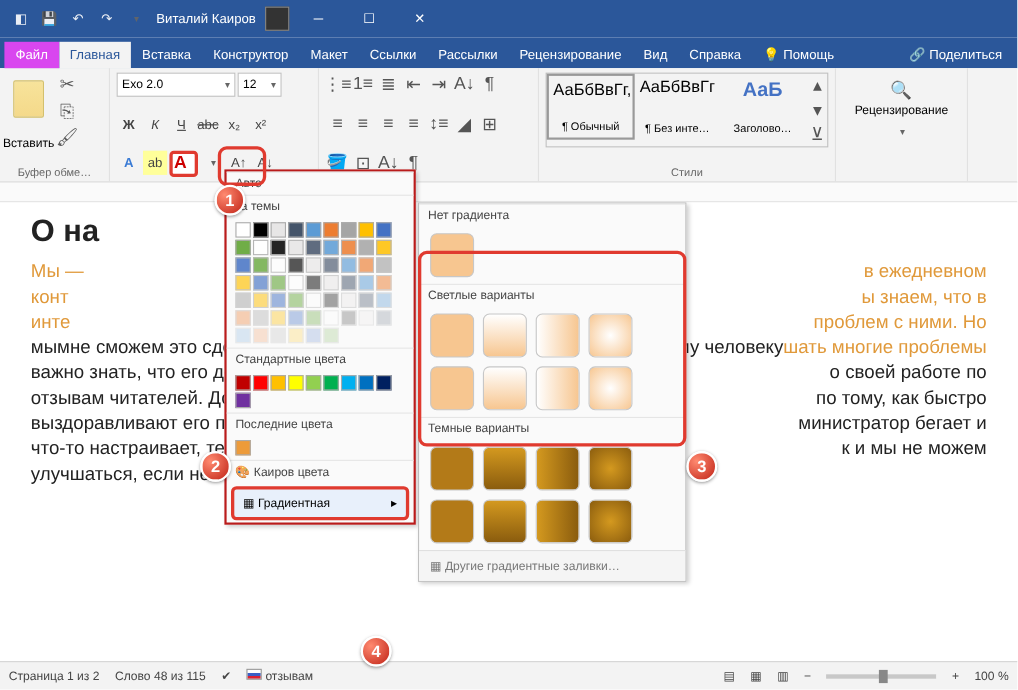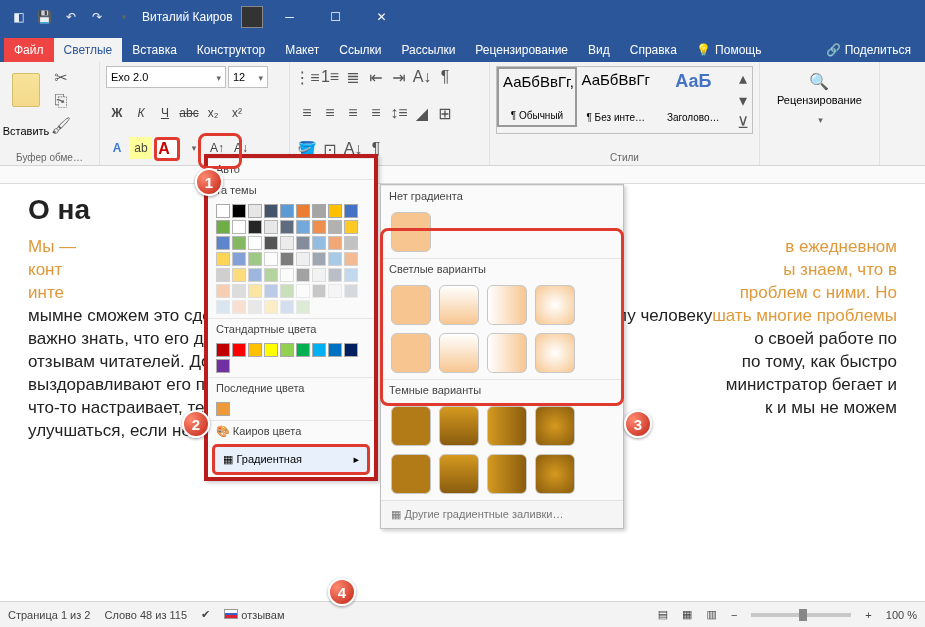--- a/index.html
+++ b/index.html
@@ -7,34 +7,34 @@
 .titlebar { height:34px; background:#2b579a; color:#fff; display:flex; align-items:center; font-size:12px; }
 .qa-icons { display:flex; gap:0; padding:0 6px; }
 .qa-icon { width:26px; height:26px; display:flex; align-items:center; justify-content:center; color:#fff; opacity:.9; }
 .title-text { flex:1; text-align:center; font-size:12px; }
 .user-area { display:flex; align-items:center; gap:8px; margin-right:4px; }
 .avatar { width:22px; height:22px; background:#333; border:1px solid #888; }
 .win-btns { display:flex; }
 .win-btn { width:46px; height:34px; display:flex; align-items:center; justify-content:center; color:#fff; }
 .menubar { height:28px; background:#2b579a; display:flex; align-items:flex-end; padding:0 4px; }
 .menu-item { padding:5px 10px; font-size:12px; color:#fff; }
-.menu-item.file { background:#ef4444; }
+.menu-item.file { background:#d946ef; }
 .menu-item.active { background:#f3f3f3; color:#2b579a; }
 .ribbon { height:104px; background:#f3f3f3; border-bottom:1px solid #d4d4d4; display:flex; }
 .ribbon-group { border-right:1px solid #e1e1e1; padding:4px 6px 2px; display:flex; flex-direction:column; justify-content:space-between; }
 .group-label { font-size:10px; color:#666; text-align:center; padding-top:2px; }
 .paste-area { display:flex; gap:4px; }
 .paste-btn { width:40px; height:78px; display:flex; flex-direction:column; align-items:center; justify-content:center; gap:18px; }
 .paste-icon { width:28px; height:34px; background:linear-gradient(#f7e39b,#f4d98a); border:1px solid #d4c06b; border-radius:2px; }
 .small-btns { display:flex; flex-direction:column; gap:2px; }
 .small-btn { width:22px; height:22px; display:flex; align-items:center; justify-content:center; color:#5a5a5a; }
 .font-group { width:190px; }
 .font-row { display:flex; gap:2px; margin-bottom:2px; }
 .font-sel { border:1px solid #c0c0c0; background:#fff; height:22px; font-size:11px; padding:0 4px; display:flex; align-items:center; justify-content:space-between; }
-.font-name { width:120px; }
+.font-name { width:108px; }
 .font-size { width:40px; }
 .fontbtn { width:22px; height:22px; border:1px solid transparent; display:flex; align-items:center; justify-content:center; font-size:12px; color:#444; }
 .fontcolor-btn { width:26px; border:3px solid #e03a2f; border-radius:4px; background:#fff; position:relative; }
 .fontcolor-inner { width:14px; text-align:center; font-weight:bold; color:#c00; }
 .para-group { width:200px; }
 .para-row { display:flex; gap:1px; margin-bottom:3px; }
 .para-btn { width:22px; height:22px; display:flex; align-items:center; justify-content:center; color:#555; }
 .styles-group { width:270px; }
 .style-boxes { display:flex; gap:0; border:1px solid #c0c0c0; }
 .style-box { width:80px; height:60px; padding:4px; font-size:10px; text-align:center; display:flex; flex-direction:column; justify-content:space-between; }
@@ -45,21 +45,21 @@
 .ruler { height:18px; background:#fafafa; border-bottom:1px solid #ddd; }
 .document { position:absolute; top:184px; left:0; right:0; bottom:26px; background:#fff; padding:10px 28px; }
 .doc-h { font-size:28px; font-weight:bold; color:#222; margin-bottom:10px; }
 .doc-p { font-size:17px; line-height:1.35; color:#222; }
 .doc-orange { color:#e0993a; }
 .statusbar { position:absolute; bottom:0; left:0; right:0; height:26px; background:#f3f3f3; border-top:1px solid #d4d4d4; display:flex; align-items:center; font-size:11px; color:#444; padding:0 8px; gap:14px; }
 .status-spacer { flex:1; }
 .zoom-slider { width:100px; height:4px; background:#c8c8c8; position:relative; }
 .zoom-thumb { position:absolute; left:48px; top:-4px; width:8px; height:12px; background:#888; }
 
-.color-panel { position:absolute; top:154px; left:204px; width:174px; background:#fafafa; border:4px solid #b91c1c; box-shadow:2px 2px 4px rgba(0,0,0,.2); z-index:3; }
+.color-panel { position:absolute; top:154px; left:204px; width:174px; background:#fafafa; border:2px solid #b91c1c; box-shadow:2px 2px 4px rgba(0,0,0,.2); z-index:3; }
 .cp-row { padding:4px 8px; font-size:11px; color:#444; border-top:1px solid #e5e5e5; }
 .cp-head { }
 .swatch-grid { display:flex; flex-wrap:wrap; gap:2px; padding:4px 8px; }
 .swatch { width:14px; height:14px; border:1px solid #aaa; }
 .cp-gradient { padding:6px 8px; font-size:11px; background:#e8f0fb; border:3px solid #e03a2f; border-radius:5px; display:flex; align-items:center; justify-content:space-between; margin:2px 4px; }
 .gr-panel { position:absolute; top:184px; left:380px; width:244px; background:#fafafa; border:1px solid #bfbfbf; box-shadow:2px 2px 4px rgba(0,0,0,.2); z-index:4; }
 .gr-sec { padding:4px 8px; font-size:11px; color:#444; border-top:1px solid #e5e5e5; }
 .gr-grid { display:flex; flex-wrap:wrap; gap:8px; padding:6px 10px; }
 .gr-cell { width:40px; height:40px; border:1px solid #c7c7c7; border-radius:6px; }
 .light0 { background:#f7c690; }
@@ -99,21 +99,21 @@
   </div>
   <div class="win-btns">
     <div class="win-btn">─</div>
     <div class="win-btn">☐</div>
     <div class="win-btn">✕</div>
   </div>
 </div>
 
 <div class="menubar">
   <div class="menu-item file">Файл</div>
-  <div class="menu-item active">Светлые</div>
+  <div class="menu-item active">Главная</div>
   <div class="menu-item">Вставка</div>
   <div class="menu-item">Конструктор</div>
   <div class="menu-item">Макет</div>
   <div class="menu-item">Ссылки</div>
   <div class="menu-item">Рассылки</div>
   <div class="menu-item">Рецензирование</div>
   <div class="menu-item">Вид</div>
   <div class="menu-item">Справка</div>
   <div class="menu-item">💡 <span>Помощь</span></div>
   <div style="flex:1"></div>

